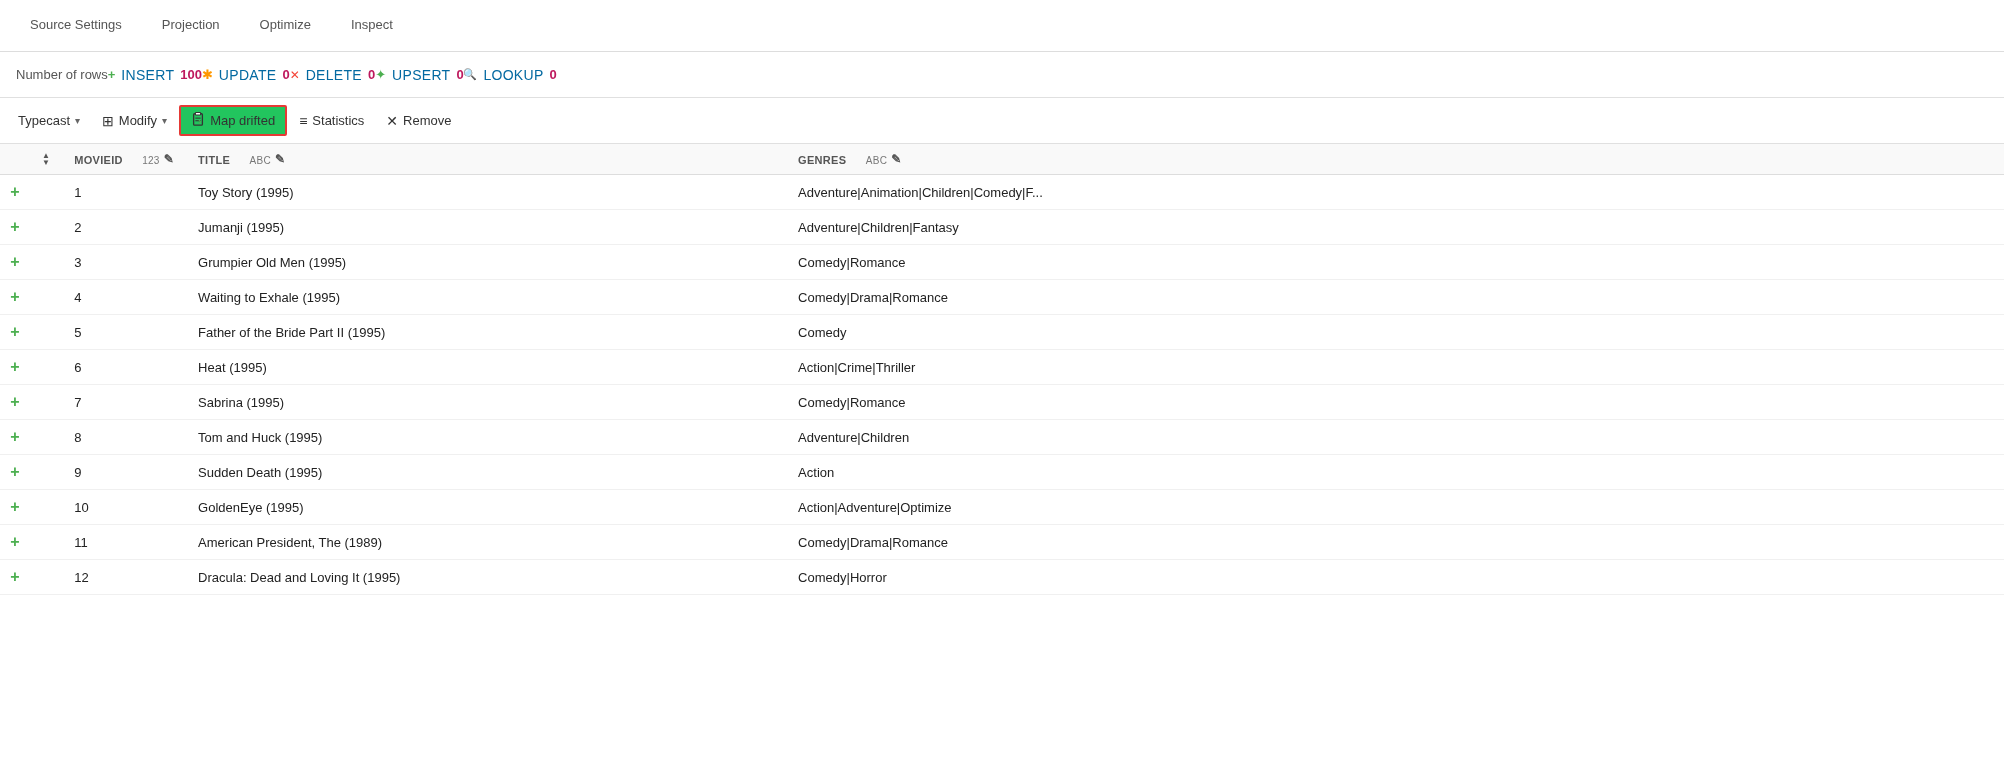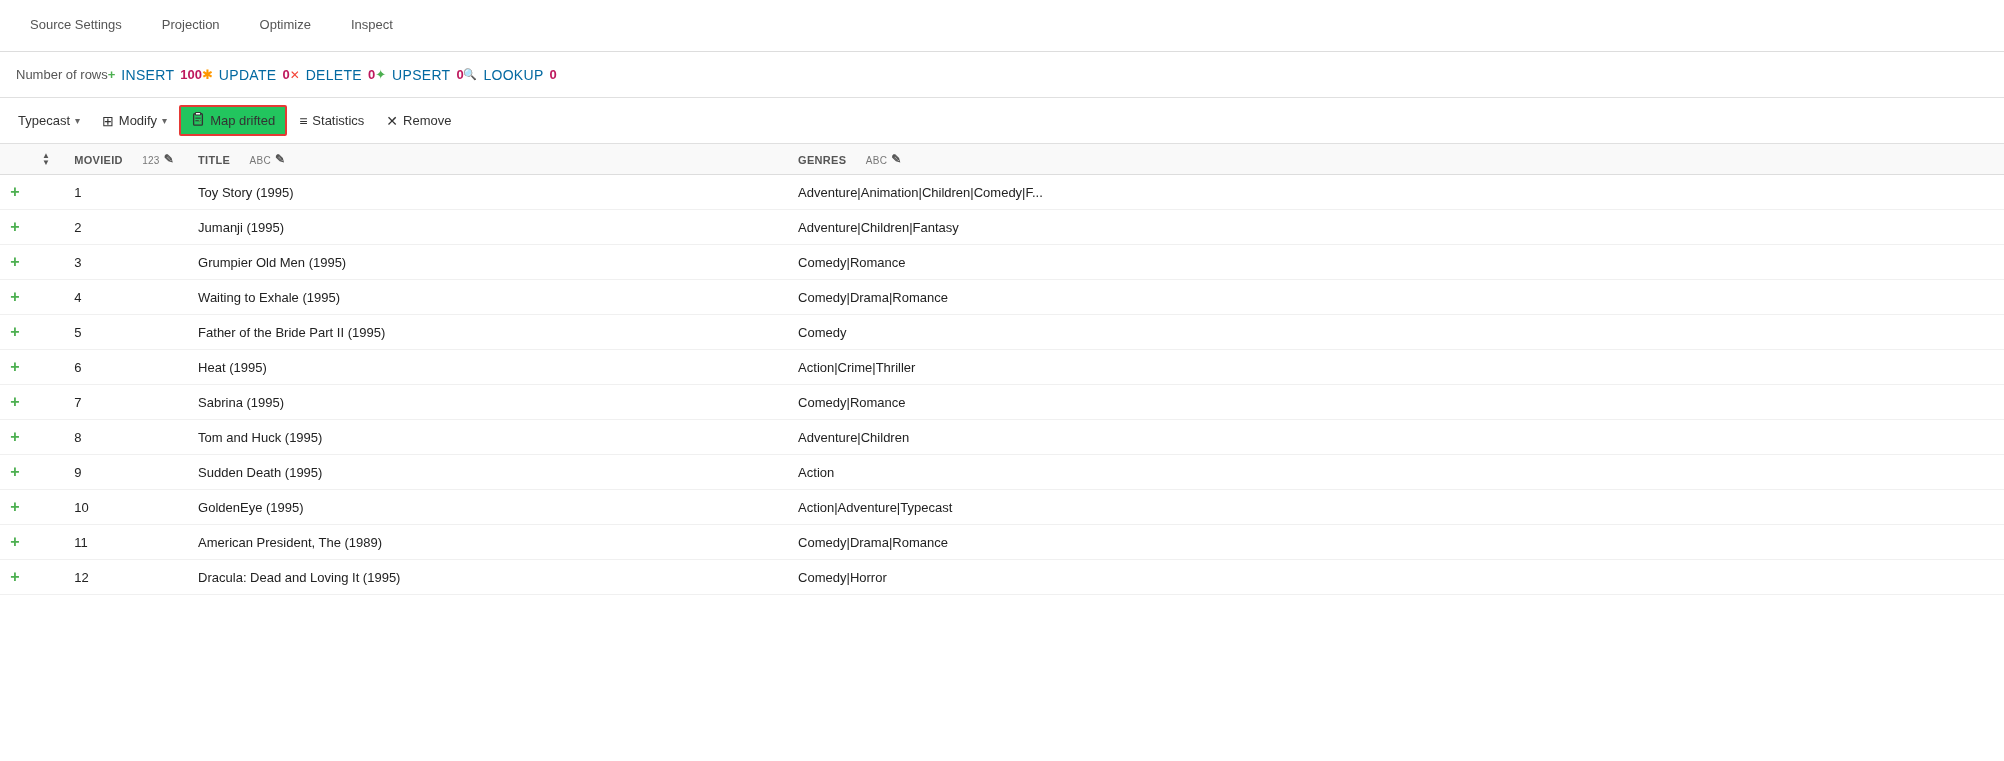--- a/index.html
+++ b/index.html
@@ -317,21 +317,21 @@
           <td class="sort-icon"></td>
           <td class="col-movieid">9</td>
           <td class="col-title">Sudden Death (1995)</td>
           <td class="col-genres">Action</td>
         </tr>
         <tr>
           <td class="add-icon">+</td>
           <td class="sort-icon"></td>
           <td class="col-movieid">10</td>
           <td class="col-title">GoldenEye (1995)</td>
-          <td class="col-genres">Action|Adventure|Typecast</td>
+          <td class="col-genres">Action|Adventure|Optimize</td>
         </tr>
         <tr>
           <td class="add-icon">+</td>
           <td class="sort-icon"></td>
           <td class="col-movieid">11</td>
           <td class="col-title">American President, The (1989)</td>
           <td class="col-genres">Comedy|Drama|Romance</td>
         </tr>
         <tr>
           <td class="add-icon">+</td>

